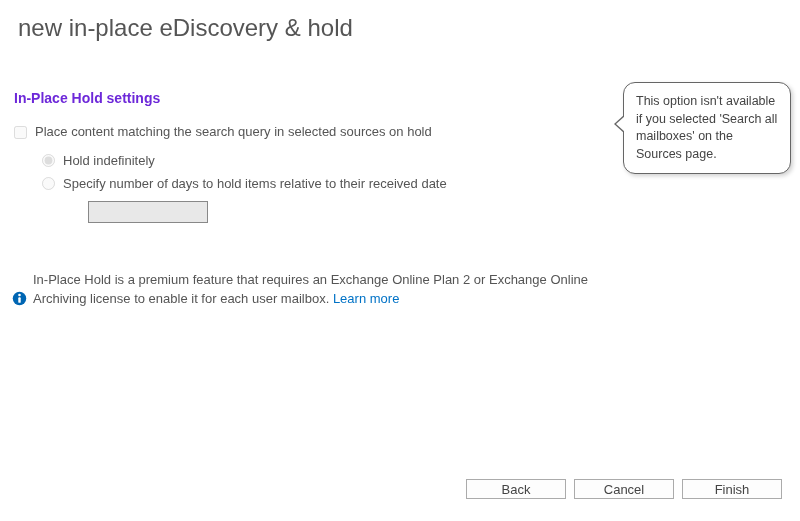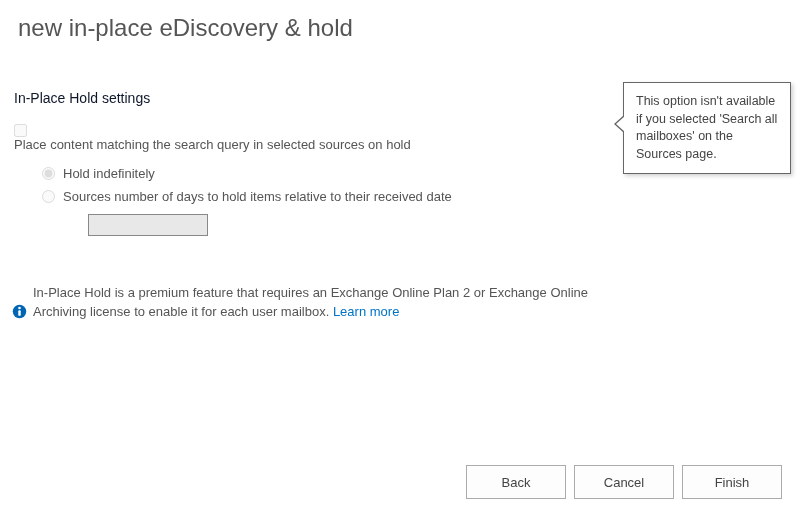--- a/index.html
+++ b/index.html
@@ -18,29 +18,28 @@
       overflow: hidden;
     }
     .page-title {
       font-size: 24px;
       font-weight: 300;
       color: #555;
       padding: 14px 0 0 18px;
     }
     .section-heading {
       font-size: 14px;
-      color: #0f172a;
+      color: #6d28d9;
       padding: 48px 0 0 14px;
-      font-weight: 400;
+      font-weight: 700;
     }
     .checkbox-row {
       display: flex;
-      align-items: flex-start;
+      align-items: flex-end;
       padding: 18px 0 0 14px;
-      flex-direction: column;
     }
     .checkbox-row input[type="checkbox"] {
       margin-right: 8px;
       width: 13px;
       height: 13px;
     }
     .checkbox-label {
       color: #555;
     }
     .radio-group {
@@ -89,21 +88,21 @@
       color: #0072c6;
       text-decoration: none;
       cursor: pointer;
     }
     .tooltip {
       position: absolute;
       top: 82px;
       right: 9px;
       width: 168px;
       border: 1px solid #666;
-      border-radius: 0;
+      border-radius: 12px;
       background: #fff;
       padding: 10px 12px;
       font-size: 12.5px;
       color: #444;
       line-height: 1.4;
       box-shadow: 2px 2px 4px rgba(0,0,0,0.18);
     }
     .tooltip-arrow {
       position: absolute;
       left: -10px;
@@ -126,21 +125,21 @@
     }
     .button-bar {
       position: absolute;
       bottom: 22px;
       right: 18px;
       display: flex;
       gap: 8px;
     }
     .btn {
       width: 100px;
-      height: 34px;
+      height: 20px;
       border: 1px solid #ababab;
       background: #fdfdfd;
       color: #444;
       font-family: inherit;
       font-size: 13px;
       cursor: pointer;
     }
     .disabled-ctl {
       opacity: 0.75;
     }
@@ -157,21 +156,21 @@
   <span class="checkbox-label">Place content matching the search query in selected sources on hold</span>
 </div>
 
 <div class="radio-group">
   <div class="radio-row">
     <input type="radio" name="holdopt" checked="" disabled="" class="disabled-ctl" style="">
     <span class="radio-label">Hold indefinitely</span>
   </div>
   <div class="radio-row">
     <input type="radio" name="holdopt" disabled="" class="disabled-ctl" style="">
-    <span class="radio-label">Sources number of days to hold items relative to their received date</span>
+    <span class="radio-label">Specify number of days to hold items relative to their received date</span>
   </div>
   <input type="text" class="days-input" disabled="" value="" style="">
 </div>
 
 <div class="info-block">
   <span class="info-icon">
     <svg width="15" height="15" viewBox="0 0 16 16">
       <circle cx="8" cy="8" r="7.2" fill="#0066b3"></circle>
       <circle cx="8" cy="4.3" r="1.4" fill="#fff"></circle>
       <rect x="6.7" y="6.6" width="2.6" height="6" rx="1" fill="#fff"></rect>

